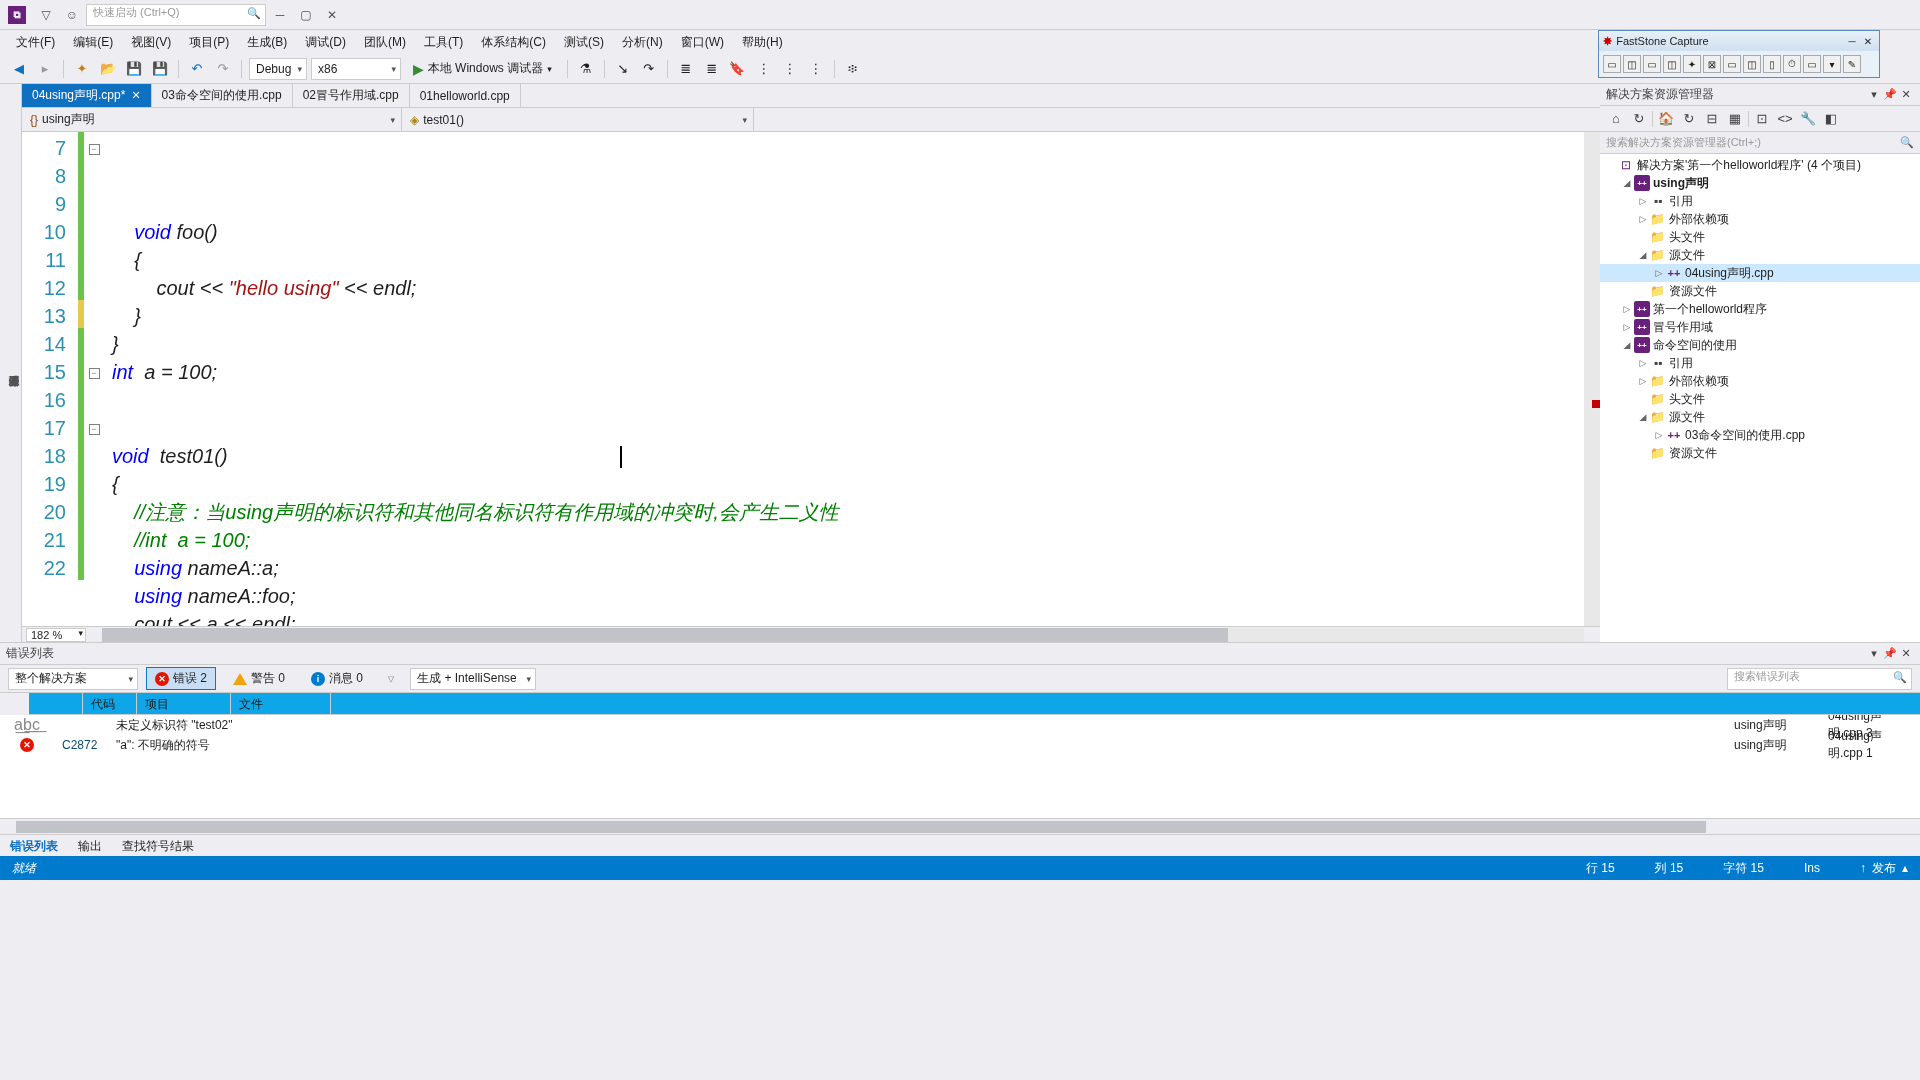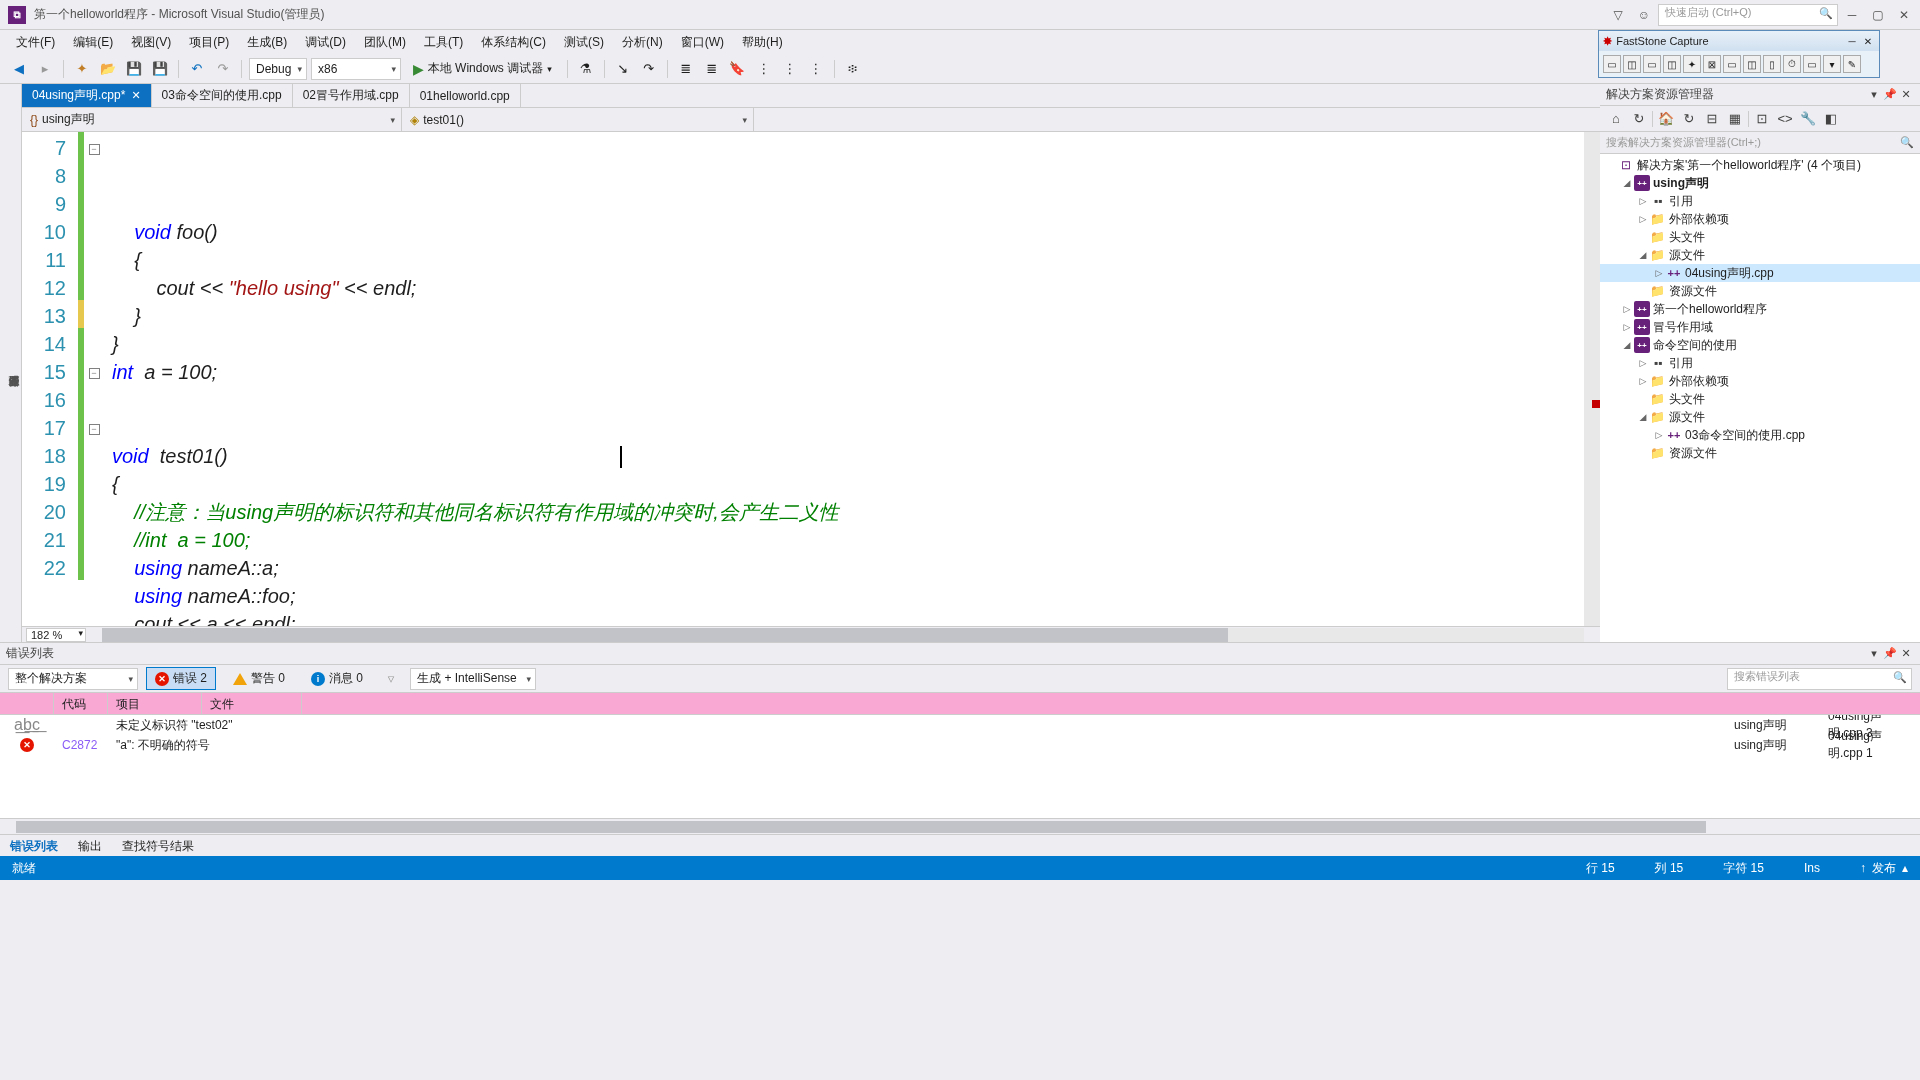--- a/index.html
+++ b/index.html
@@ -87,53 +87,52 @@
 
 .error-panel { height: 192px; display: flex; flex-direction: column; border-top: 1px solid #ccc; }
 .error-toolbar { height: 28px; background: #eeeef2; display: flex; align-items: center; padding: 0 8px; gap: 8px; border-bottom: 1px solid #ccc; }
 .err-chip { display: flex; align-items: center; gap: 4px; padding: 2px 8px; border: 1px solid transparent; cursor: pointer; font-size: 12px; }
 .err-chip.pressed { border: 1px solid #007acc; background: #c9def5; }
 .circle-red { width: 14px; height: 14px; background: #e51400; border-radius: 50%; display: flex; align-items: center; justify-content: center; color: white; font-size: 9px; font-weight: bold; }
 .tri-yellow { width: 0; height: 0; border-left: 7px solid transparent; border-right: 7px solid transparent; border-bottom: 12px solid #f0a30a; }
 .circle-blue { width: 14px; height: 14px; background: #007acc; border-radius: 50%; color: white; font-size: 9px; font-weight: bold; display: flex; align-items: center; justify-content: center; }
 .err-search { margin-left: auto; width: 185px; height: 22px; border: 1px solid #ccc; background: white; padding: 0 6px; font-size: 11px; color: #999; position: relative; }
 .err-search::after { content: "🔍"; position: absolute; right: 4px; top: 2px; }
-.err-header { height: 22px; background: #f9a8d4; display: flex; border-bottom: 1px solid #ccc; font-size: 12px; }
+.err-header { height: 22px; background: #0ea5e9; display: flex; border-bottom: 1px solid #ccc; font-size: 12px; margin-left: 29px; }
 .err-col { padding: 3px 8px; border-right: 1px solid #ccc; }
 .err-body { flex: 1; background: white; overflow: auto; }
 .err-row { height: 20px; display: flex; align-items: center; font-size: 12px; }
 .err-cell { padding: 0 8px; }
 .err-scroll { height: 16px; background: #eeeef2; border-top: 1px solid #ccc; position: relative; }
 .output-tabs { height: 22px; background: #eeeef2; display: flex; border-top: 1px solid #ccc; font-size: 12px; }
 .out-tab { padding: 3px 10px; cursor: pointer; }
 .out-tab.active { font-weight: bold; color: #0e70c0; }
 
 
 .status-bar { height: 24px; background: #007acc; color: white; display: flex; align-items: center; padding: 0 12px; font-size: 12px; gap: 40px; }
-.status-left { flex: 1; }
+.status-left { flex: 1; font-style: italic; }
 .status-right { margin-left: auto; display: flex; gap: 6px; align-items: center; }
 
 
 .faststone { position: absolute; top: 30px; right: 40px; width: 282px; background: #e8f0f8; border: 1px solid #5b8bb8; z-index: 100; }
 .fs-title { height: 20px; background: linear-gradient(#e8f0f8,#d0e0f0); display: flex; align-items: center; padding: 0 4px; font-size: 11px; }
 .fs-logo { color: #c00; margin-right: 4px; font-weight: bold; }
 .fs-btns { margin-left: auto; display: flex; gap: 2px; }
 .fs-btn { width: 14px; height: 14px; font-size: 10px; display: flex; align-items: center; justify-content: center; cursor: pointer; }
 .fs-toolbar { height: 26px; display: flex; align-items: center; gap: 2px; padding: 0 4px; }
 .fs-tool { width: 18px; height: 18px; border: 1px solid #aaa; background: #f0f0f0; cursor: pointer; font-size: 10px; display: flex; align-items: center; justify-content: center; }
 
 .cursor-mark { position: absolute; width: 2px; height: 22px; background: black; }
 .red-dot { position: absolute; width: 8px; height: 8px; background: #c50000; }
 </style>
 </head>
 <body>
 
 <div class="title-bar">
   <div class="vs-logo">⧉</div>
-  <div class="title-text">第一个helloworld程序 - Microsoft Visual Studio(管理员)</div>
   <div class="title-controls">
     <span class="title-icon">▽</span>
     <span class="title-icon">☺</span>
     <div class="quick-launch">快速启动 (Ctrl+Q)</div>
     <span class="title-icon">─</span>
     <span class="title-icon">▢</span>
     <span class="title-icon">✕</span>
   </div>
 </div>
 
@@ -440,21 +439,21 @@
         </div>
         <div class="err-cell" style="width:54px;color:#0066cc"></div>
         <div class="err-cell" style="flex:1">未定义标识符 "test02"</div>
         <div class="err-cell" style="width:94px">using声明</div>
         <div class="err-cell" style="width:100px">04using声明.cpp 3</div>
       </div>
       <div class="err-row">
         <div class="err-cell" style="width:54px;display:flex;justify-content:center">
           <span class="circle-red">✕</span>
         </div>
-        <div class="err-cell" style="width:54px;color:#8b5cf6">C2872</div>
+        <div class="err-cell" style="width:54px;color:#0c4a6e">C2872</div>
         <div class="err-cell" style="flex:1">"a": 不明确的符号</div>
         <div class="err-cell" style="width:94px">using声明</div>
         <div class="err-cell" style="width:100px">04using声明.cpp 1</div>
       </div>
     </div>
   <div class="err-scroll">
     <div class="scroll-thumb" style="left:16px; width:88%; height:12px; top:2px; position:absolute"></div>
   </div>
 </div>
 

